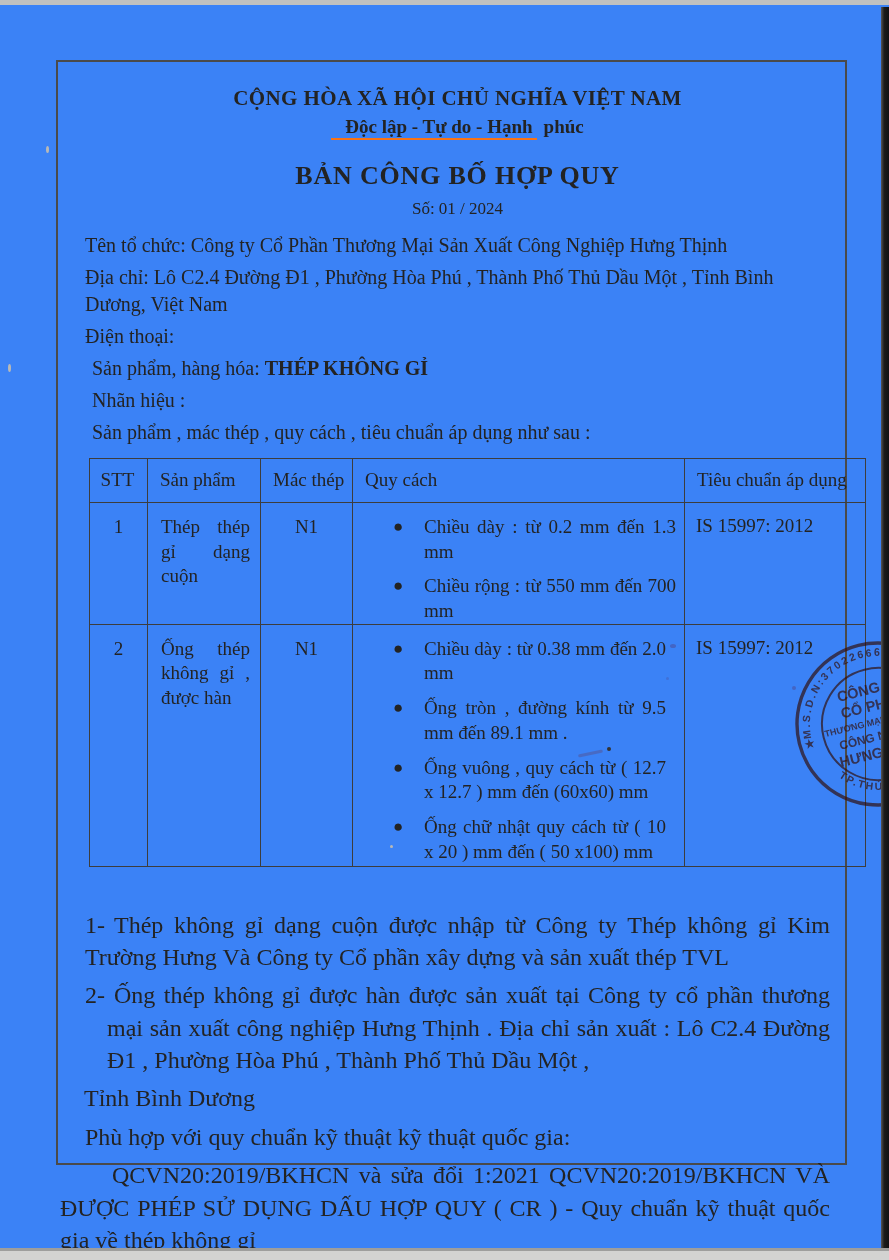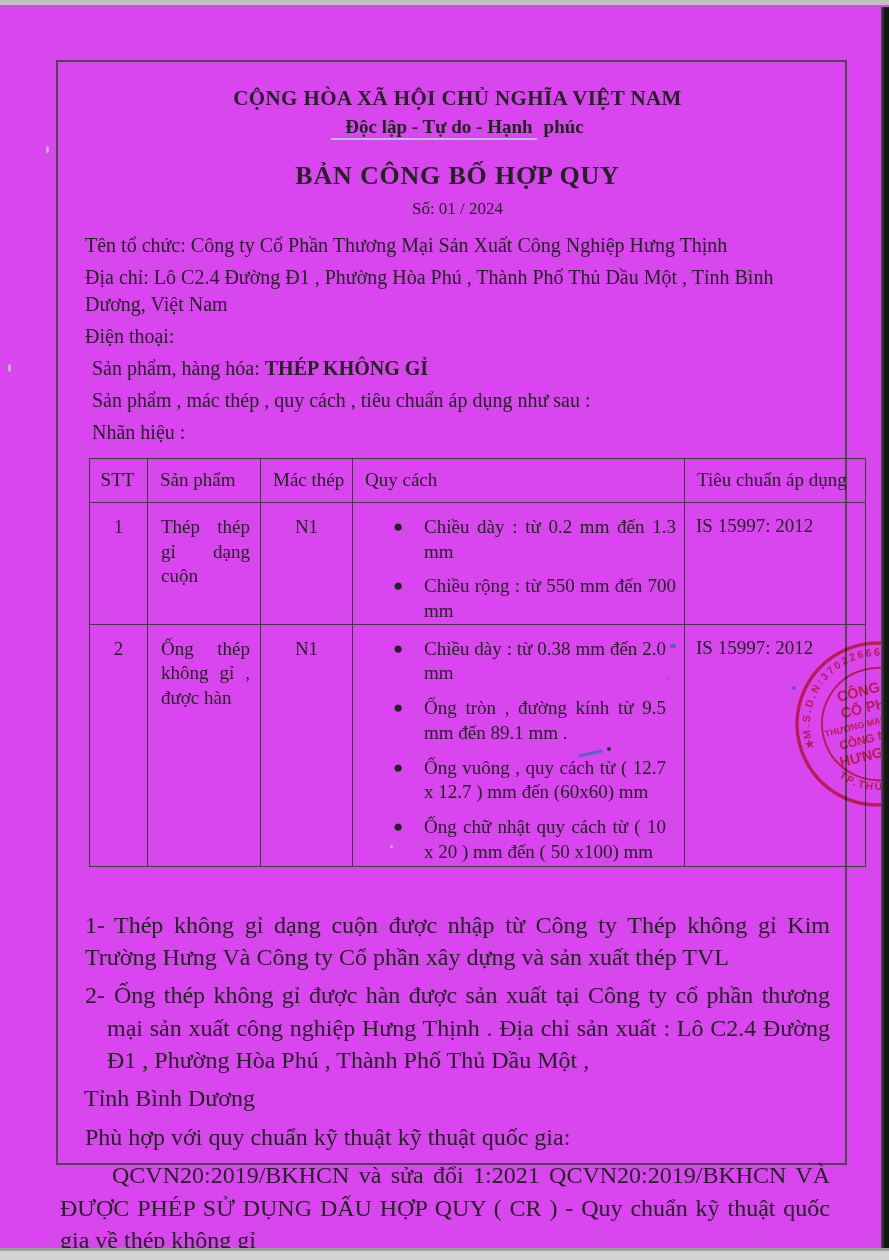--- a/index.html
+++ b/index.html
@@ -3,39 +3,39 @@
 <meta charset="utf-8">
 <style>
   html,body{margin:0;padding:0;}
   body{
     width:889px;height:1260px;
     font-family:"Liberation Serif","DejaVu Serif",serif;
     background:#ffffff;
   }
   .page{
     position:relative;width:889px;height:1260px;overflow:hidden;
-    background:#d946ef;color:#232323;
+    background:#3b82f6;color:#232323;
   }
   
   .edge-top{position:absolute;left:0;top:0;width:889px;height:5px;background:#c1c1bf;z-index:7;}
   .edge-bottom{position:absolute;left:0;top:1248px;width:889px;height:12px;
     background:linear-gradient(#9e9e9c 0 3px,#d3d3d1 3px 100%);z-index:7;}
   .edge-right{position:absolute;left:881px;top:7px;width:8px;height:1243px;
     background:linear-gradient(90deg,#555 0,#1c1c1a 40%,#111 100%);z-index:6;}
 
   
   .doc-border{
     position:absolute;left:56px;top:60px;width:791px;height:1105px;
     border:2px solid #4a4a4a;box-sizing:border-box;
     padding:12px 15px 0 27px;
   }
   .center{text-align:center;}
   .motto1{margin-top:12px;font-size:21px;font-weight:bold;letter-spacing:.4px;}
   .motto2{margin-top:5px;font-size:19px;font-weight:bold;}
-  .motto2 .underlined{border-bottom:2px solid #c4b5fd;padding:0 4px 1px 14px;}
+  .motto2 .underlined{border-bottom:2px solid #f97316;padding:0 4px 1px 14px;}
   .motto2 .tail{margin-left:7px;}
   .doc-title{margin-top:23px;font-size:26px;font-weight:bold;letter-spacing:.8px;}
   .doc-number{margin-top:8px;font-size:17px;}
 
   .bodyline{margin-top:5px;font-size:20px;line-height:1.35;}
   .org-line{margin-top:13px;}
   .indent7{padding-left:7px;}
   .bold{font-weight:bold;}
 
   
@@ -102,22 +102,22 @@
 
     <div class="center doc-title">BẢN CÔNG BỐ HỢP QUY</div>
     <div class="center doc-number">Số: 01 / 2024</div>
 
     <div class="bodyline org-line">Tên tổ chức: Công ty Cổ Phần Thương Mại Sản Xuất Công Nghiệp Hưng Thịnh</div>
     <div class="bodyline">Địa chỉ: Lô C2.4 Đường Đ1 , Phường Hòa Phú , Thành Phố Thủ Dầu Một , Tỉnh Bình Dương, Việt Nam</div>
     <div class="bodyline">Điện thoại:</div>
     <div class="bodyline indent7">
       <span>Sản phẩm, hàng hóa: </span><span class="bold">THÉP KHÔNG GỈ</span>
     </div>
+    <div class="bodyline indent7">Nhãn hiệu :</div>
     <div class="bodyline indent7">Sản phẩm , mác thép , quy cách , tiêu chuẩn áp dụng như sau :</div>
-    <div class="bodyline indent7">Nhãn hiệu :</div>
 
     <table class="spec">
       <colgroup>
           <col class="c1">
           <col class="c2">
           <col class="c3">
           <col class="c4">
           <col class="c5">
         </colgroup>
       <tbody>

